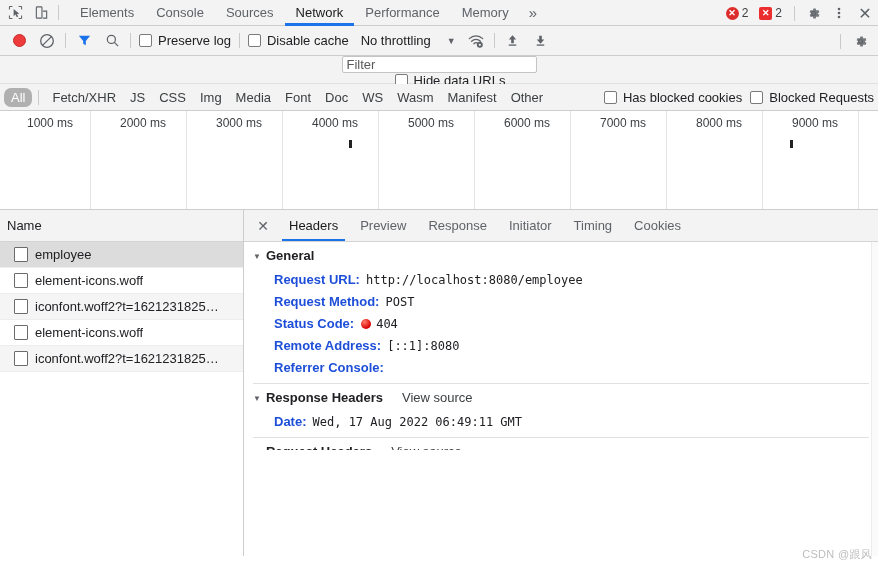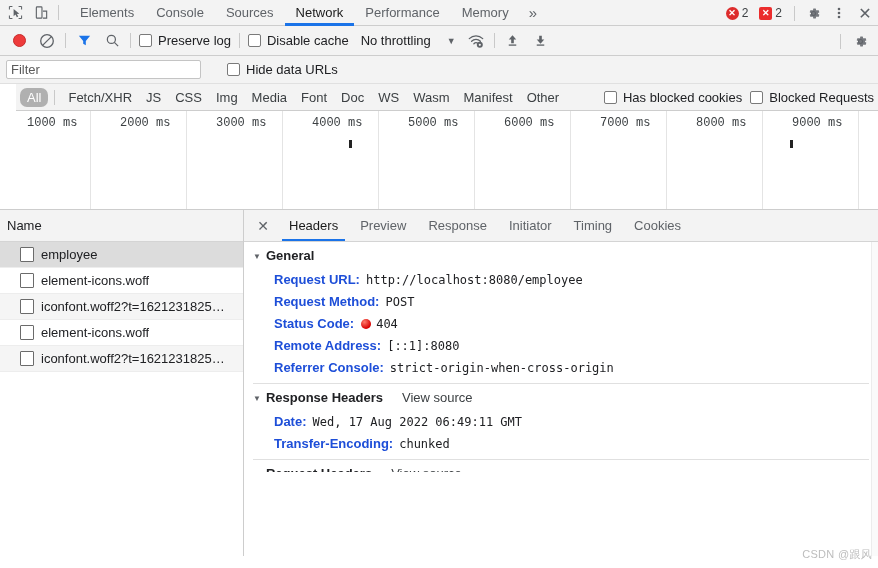--- a/index.html
+++ b/index.html
@@ -115,20 +115,21 @@
   .caret-down { font-size: 9px; color: #5f6368; margin-left: 14px; }
   .ntb-right { position: absolute; right: 4px; top: 0; height: 30px; display: flex; align-items: center; }
 
   
   .filterrow {
     display: flex; align-items: center;
     height: 28px;
     background: #f3f3f3;
     border-bottom: 1px solid #e0e0e0;
     padding: 0 6px;
+    flex-direction: column;
   }
   .filter-input {
     width: 195px; height: 19px;
     background: #fff;
     border: 1px solid #c4c4c4;
     border-radius: 2px;
     font-size: 13px;
     color: #4a4a4a;
     padding: 0 4px;
     font-family: "Liberation Sans", sans-serif;
@@ -137,21 +138,20 @@
   .filter-input::placeholder { color: #5a5a5a; opacity: 1; }
 
   
   .typerow {
     display: flex; align-items: center;
     height: 27px;
     background: #f3f3f3;
     border-bottom: 1px solid #cdcdcd;
     padding: 0 4px;
     position: relative;
-    margin-left: 16px;
   }
   .type-pill {
     font-size: 13px; color: #3c4043;
     padding: 2px 7px;
     border-radius: 7px;
     white-space: nowrap;
   }
   .type-pill.active { background: #b0b0b0; color: #ffffff; }
   .typerow-sep { width: 1px; height: 15px; background: #c9c9c9; margin: 0 6px; }
   .typerow-right {
@@ -160,21 +160,20 @@
     padding-right: 0px;
   }
 
   
   .overview {
     position: relative;
     height: 99px;
     background: #fff;
     border-bottom: 1px solid #cdcdcd;
     overflow: hidden;
-    font-family: Liberation Mono, monospace;
   }
   .ovl-cell {
     position: absolute; top: 0; bottom: 0;
     border-right: 1px solid #e4e4e4;
   }
   .ovl-label {
     position: absolute; top: 5px; right: 5px;
     font-size: 12px; color: #3c4043;
     white-space: nowrap;
   }
@@ -198,21 +197,21 @@
     border-bottom: 1px solid #d4d4d4;
     display: flex; align-items: center;
     padding-left: 7px;
     font-size: 13px; color: #202124;
   }
   .rl-rows { flex: 1 1 auto; overflow: hidden; }
   .rl-row {
     height: 26px;
     display: flex; align-items: center;
     gap: 7px;
-    padding-left: 20px;
+    padding-left: 14px;
     font-size: 13px; color: #202124;
     border-bottom: 1px solid #ededed;
     white-space: nowrap; overflow: hidden;
   }
   .rl-row.selected { background: #dcdcdc; }
   .rl-row.zebra { background: #f5f5f5; }
   .doc-icon {
     width: 14px; height: 15px;
     border: 1.3px solid #6b6b6b;
     background: #fff;
@@ -579,37 +578,32 @@
           <span class="k">Status Code:</span>
           <span class="status-dot"></span>
           <span class="v" style="margin-left:2px;">404</span>
         </div>
         <div class="kv">
           <span class="k">Remote Address:</span>
           <span class="v">[::1]:8080</span>
         </div>
         <div class="kv">
           <span class="k">Referrer Console:</span>
-          <span class="v">strict-origin-when-cross-origin</span>
         </div>
 
         <div class="sec-rule"></div>
 
         <div class="sec-title">
           <span class="tri">▼</span>
           <span>Response Headers</span>
           <span class="view-source">View source</span>
         </div>
         <div class="kv">
           <span class="k">Date:</span>
           <span class="v">Wed, 17 Aug 2022 06:49:11 GMT</span>
-        </div>
-        <div class="kv">
-          <span class="k">Transfer-Encoding:</span>
-          <span class="v">chunked</span>
         </div>
 
         <div class="sec-rule"></div>
 
         <div class="clip-row">
           <div class="sec-title">
             <span class="tri">▼</span>
             <span>Request Headers</span>
             <span class="view-source">View source</span>
           </div>

